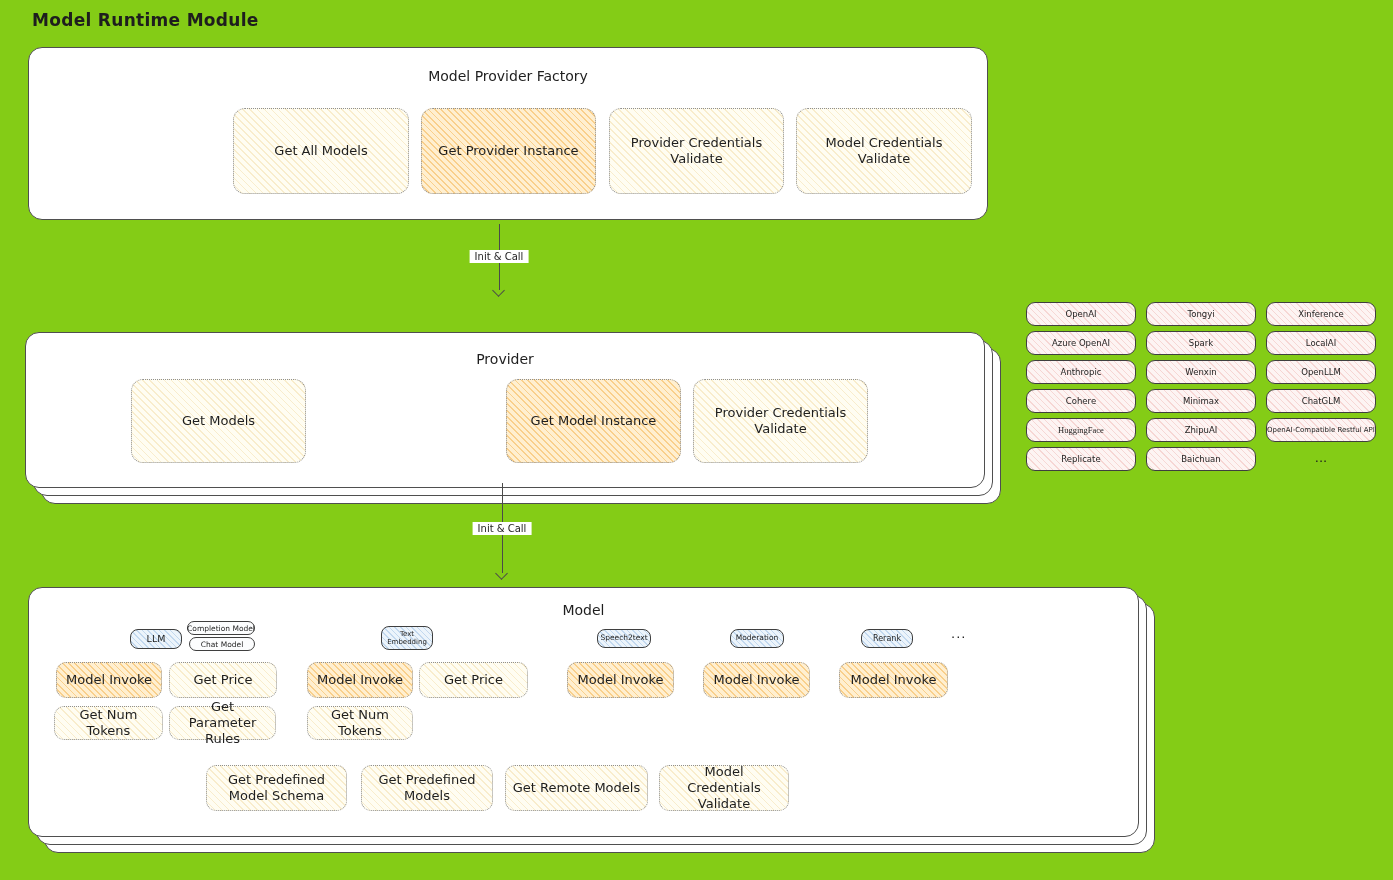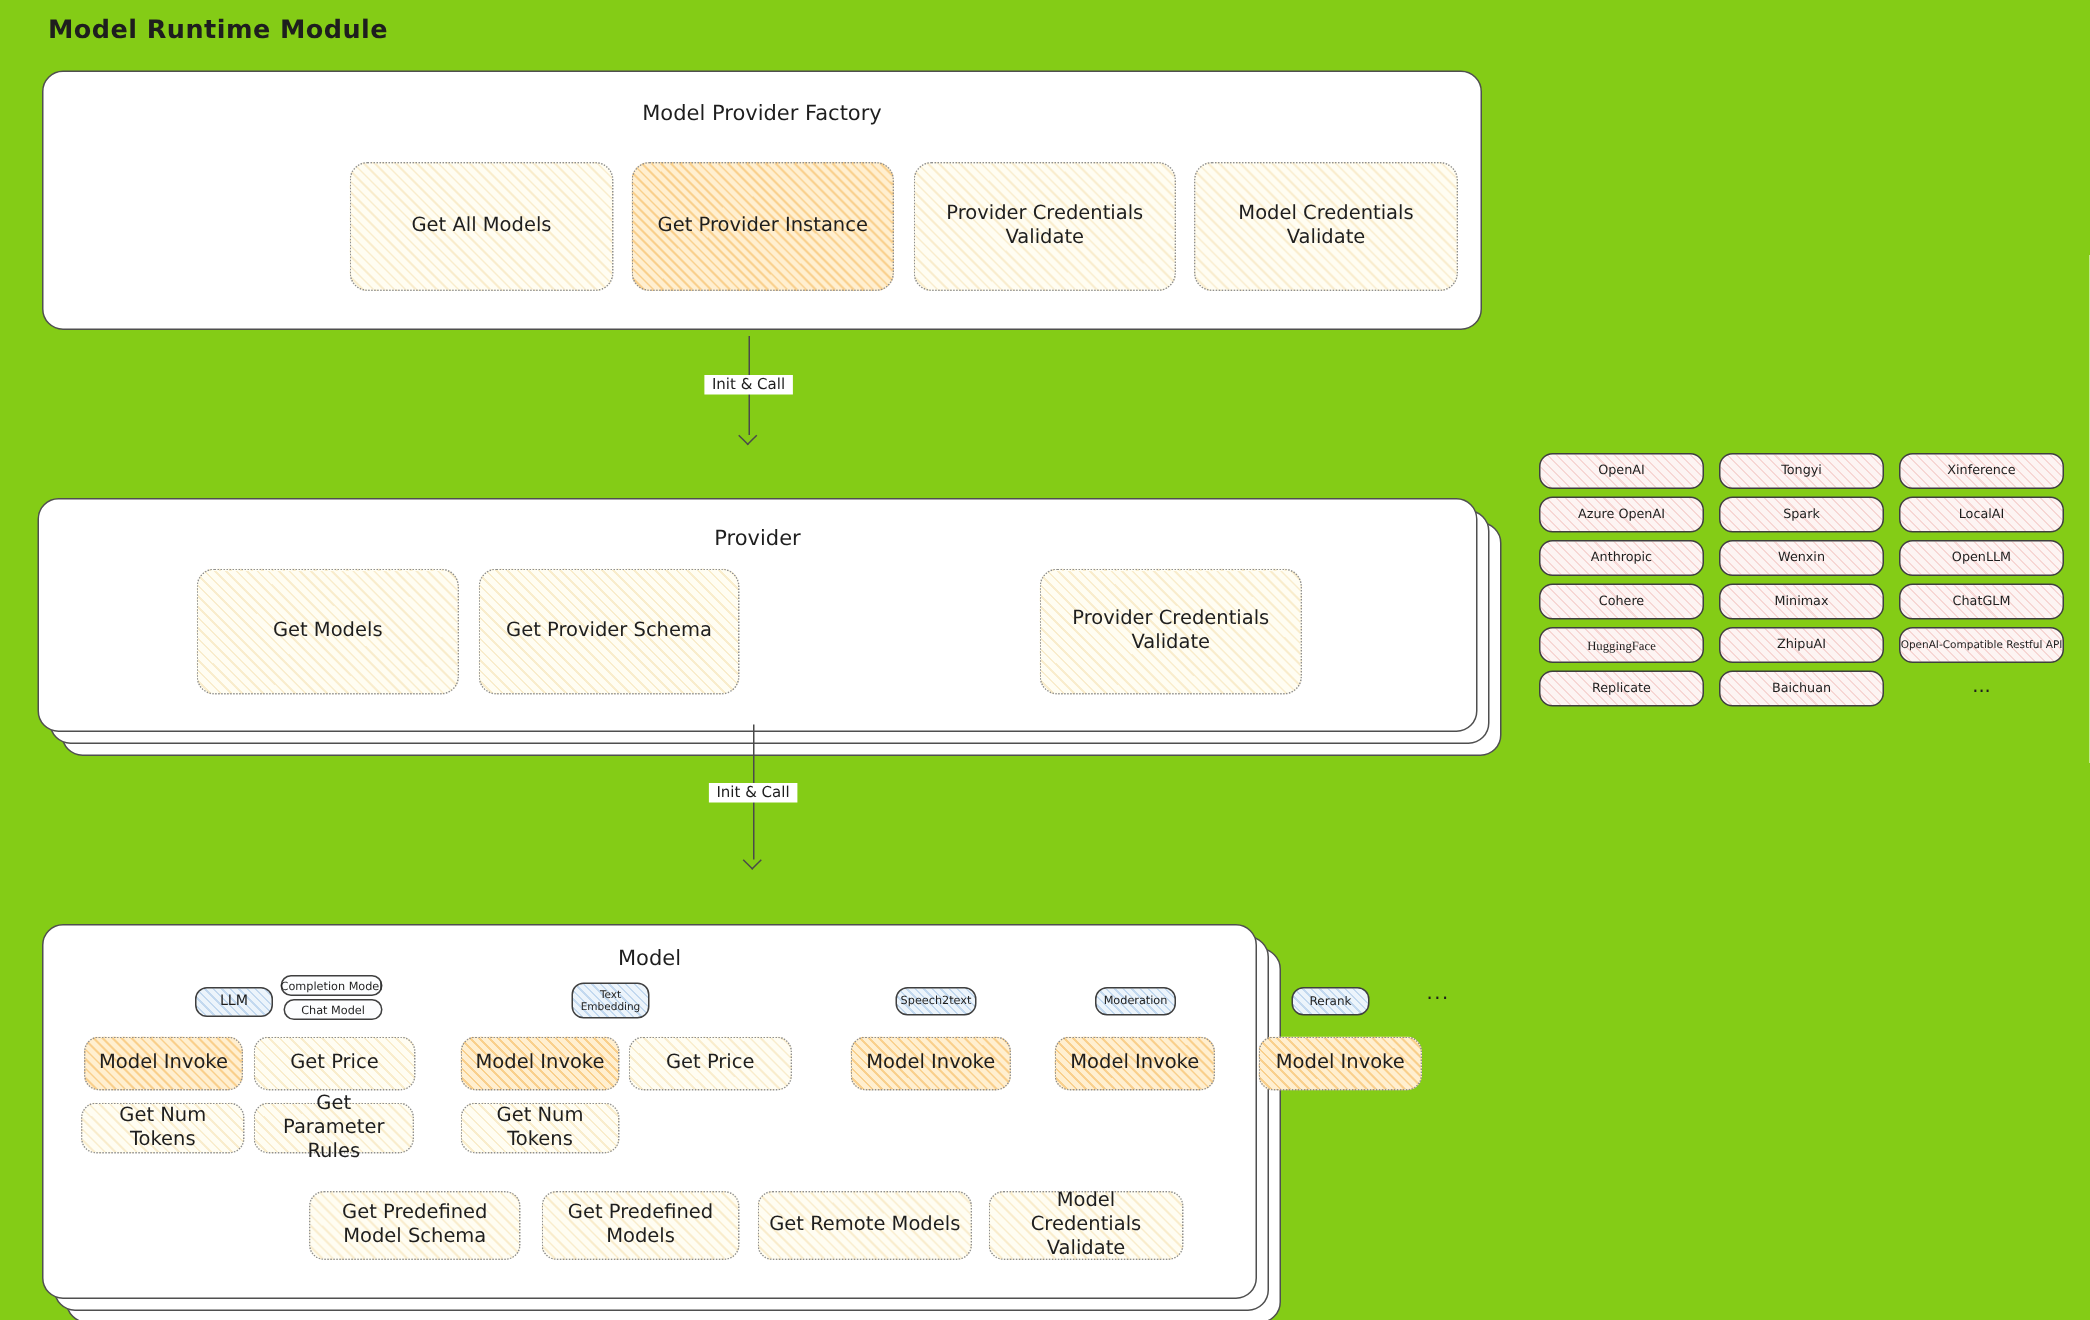--- a/index.html
+++ b/index.html
@@ -80,21 +80,21 @@
     <div class="chev"></div>
     <span class="arrow-label" style="top:26px;">Init &amp; Call</span>
   </div>
 
   <div class="stack" style="left:25px;top:300px;width:960px;height:156px;margin-top:32px;">
     <div class="layer" style="inset:0;transform:translate(16px,16px);"></div>
     <div class="layer" style="inset:0;transform:translate(8px,8px);"></div>
     <div class="panel" style="inset:0;">
       <div class="panel-title" style="top:18px;">Provider</div>
       <div class="btn" style="left:105px;top:46px;width:175px;height:84px;">Get Models</div>
-      <div class="btn" style="left:293px;top:46px;width:174px;height:84px;">Get Provider Schema</div>
+      <div class="btn hl" style="left:480px;top:46px;width:175px;height:84px;">Get Model Instance</div>
       <div class="btn" style="left:667px;top:46px;width:175px;height:84px;">Provider Credentials Validate</div>
     </div>
   </div>
 
   <div class="abs" style="left:1026px;top:302px;width:351px;height:170px;">
     <div class="pchip" style="left:0;top:0;">OpenAI</div>
     <div class="pchip" style="left:120px;top:0;">Tongyi</div>
     <div class="pchip" style="left:240px;top:0;">Xinference</div>
     <div class="pchip" style="left:0;top:29px;">Azure OpenAI</div>
     <div class="pchip" style="left:120px;top:29px;">Spark</div>
@@ -112,21 +112,21 @@
     <div class="pchip" style="left:120px;top:145px;">Baichuan</div>
     <div class="pmore" style="left:240px;top:148px;">...</div>
   </div>
 
   <div class="arrow" style="left:492px;top:483px;height:95px;">
     <div class="vline"></div>
     <div class="chev"></div>
     <span class="arrow-label" style="top:39px;">Init &amp; Call</span>
   </div>
 
-  <div class="stack" style="left:28px;top:616px;width:810px;height:250px;">
+  <div class="stack" style="left:28px;top:587px;width:1111px;height:250px;">
     <div class="layer" style="inset:0;transform:translate(16px,16px);"></div>
     <div class="layer" style="inset:0;transform:translate(8px,8px);"></div>
     <div class="panel" style="inset:0;">
       <div class="panel-title" style="top:14px;">Model</div>
 
       <div class="tab-blue" style="left:101px;top:41px;width:52px;height:20px;font-size:9.5px;">LLM</div>
       <div class="tab-white" style="left:158px;top:33px;width:68px;height:14px;">Completion Model</div>
       <div class="tab-white" style="left:160px;top:49px;width:66px;height:14px;">Chat Model</div>
       <div class="tab-blue" style="left:352px;top:38px;width:52px;height:24px;font-size:7px;">Text Embedding</div>
       <div class="tab-blue" style="left:568px;top:41px;width:54px;height:19px;font-size:7.5px;">Speech2text</div>

